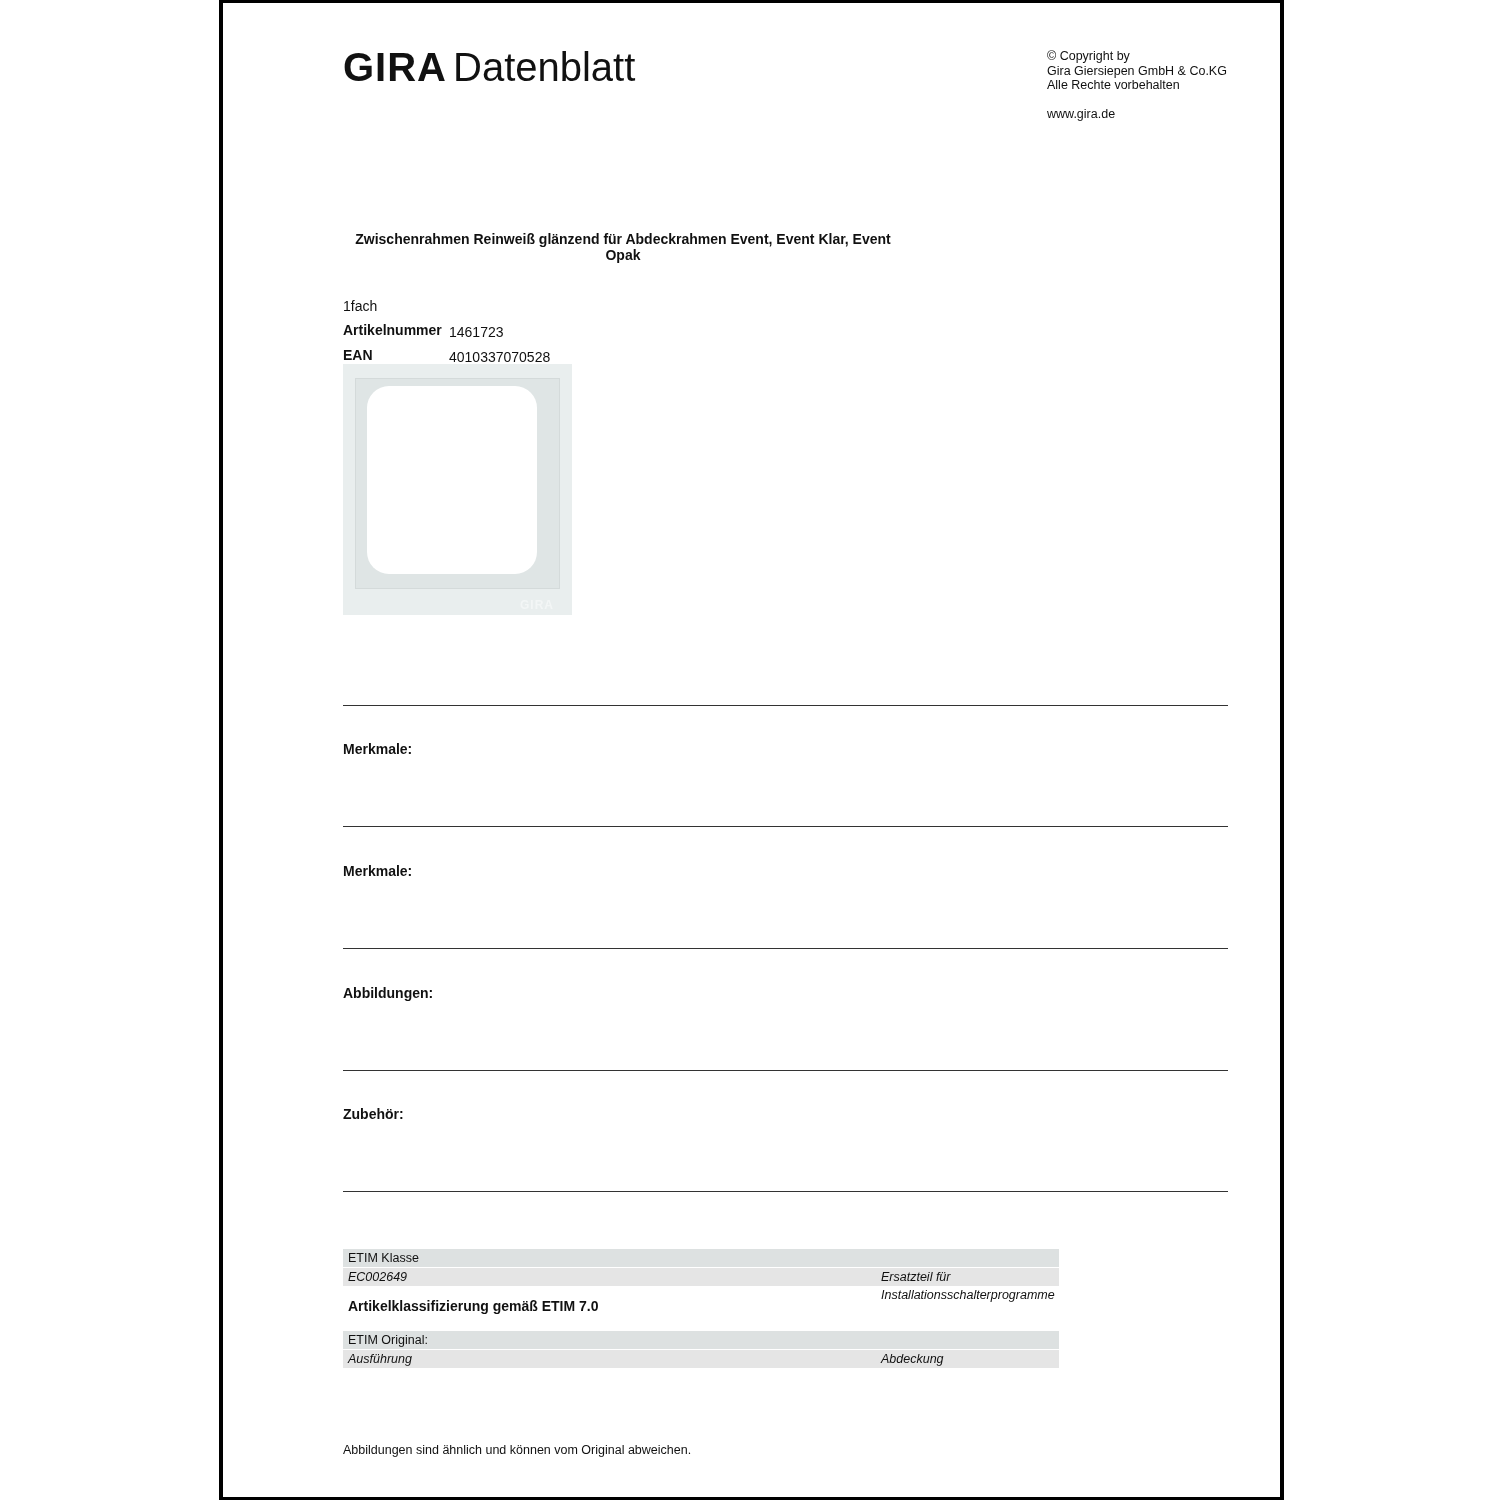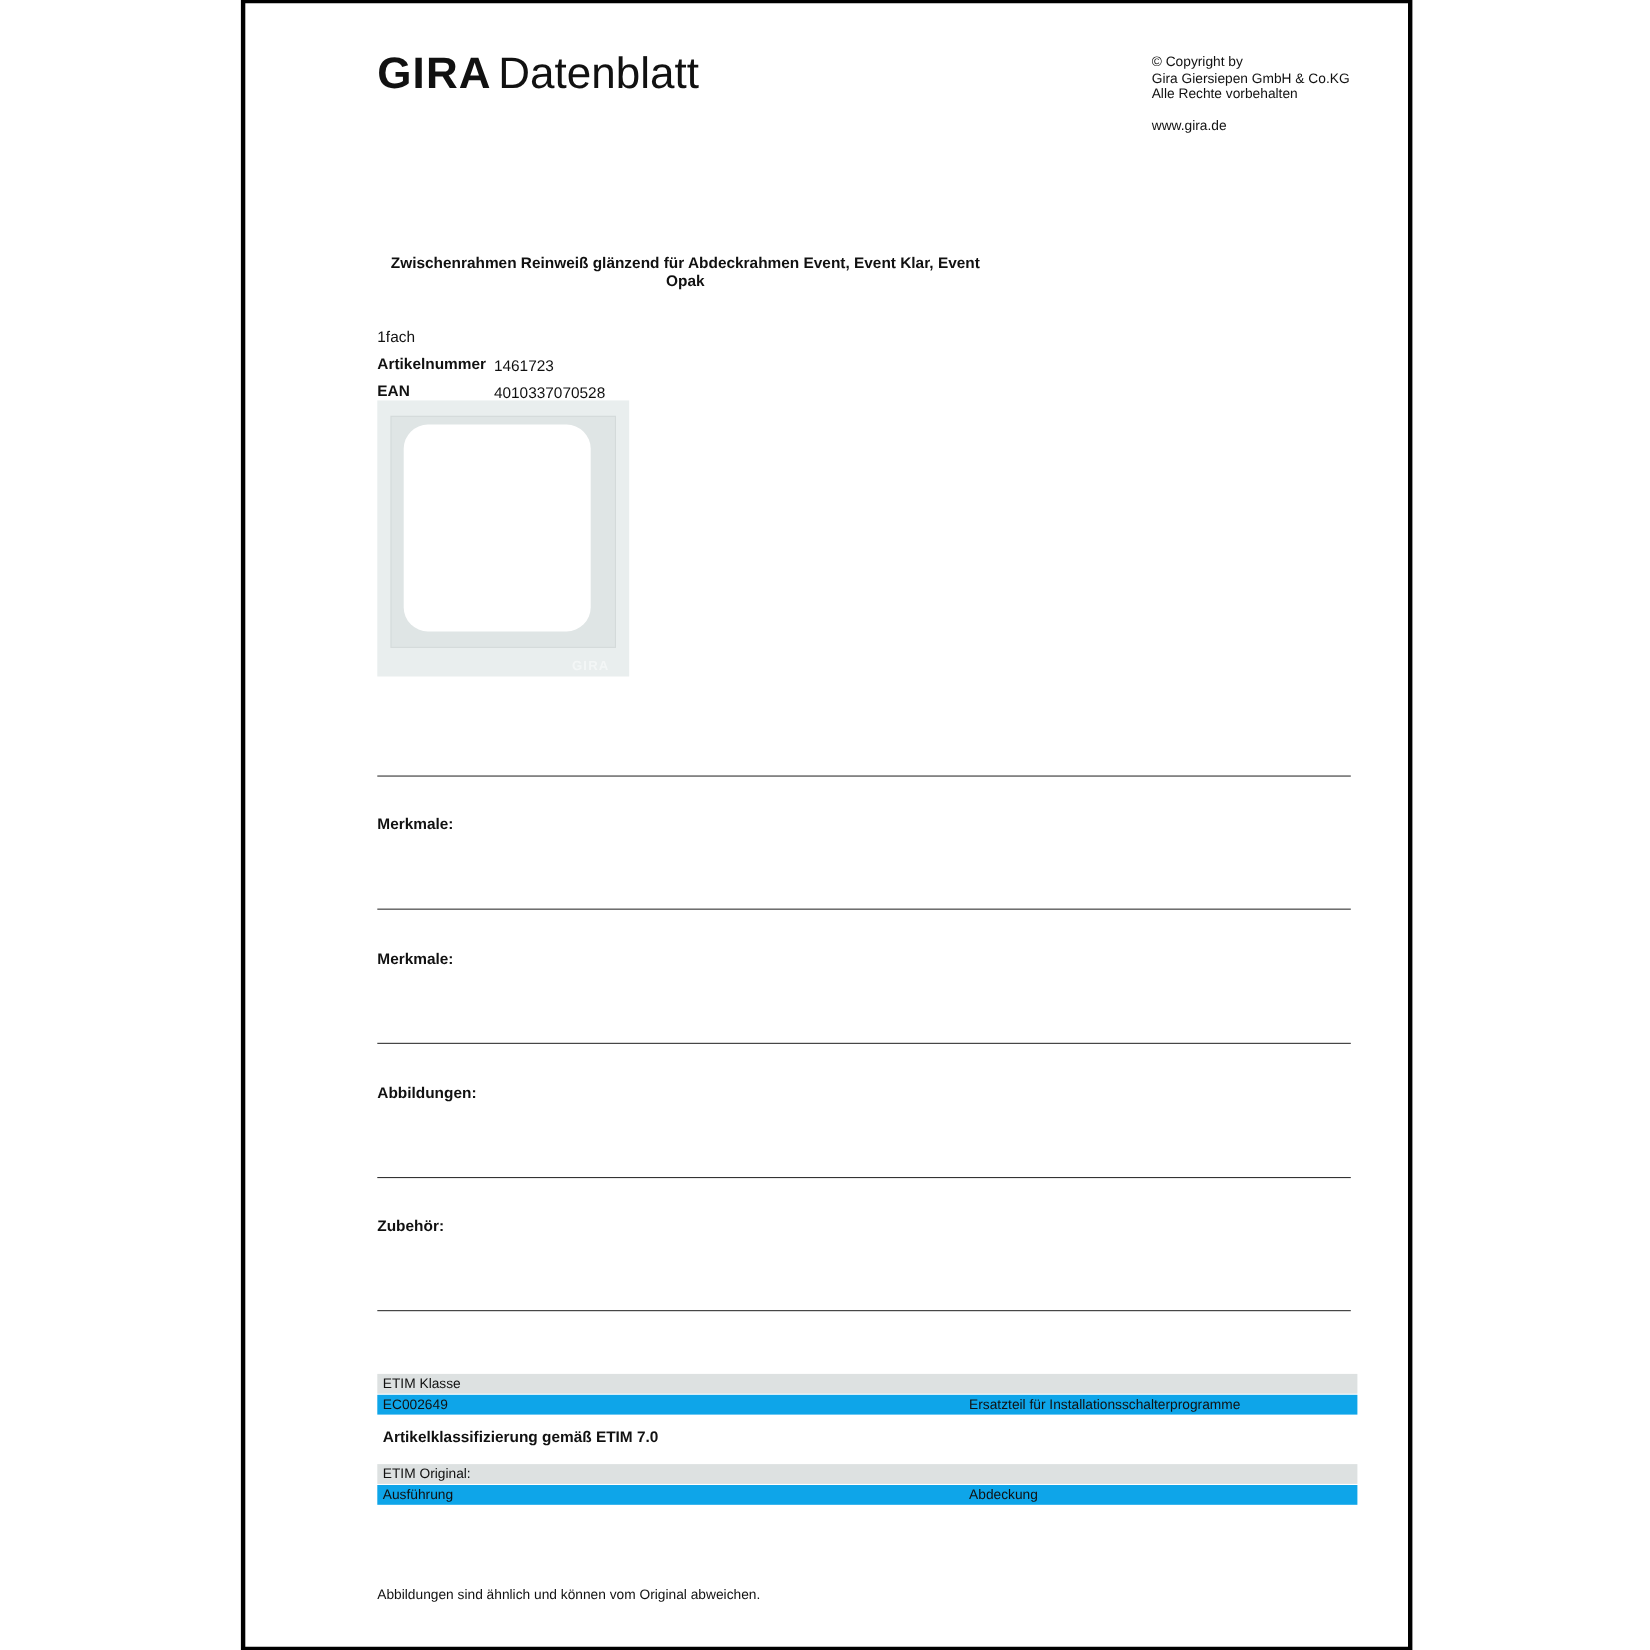--- a/index.html
+++ b/index.html
@@ -16,23 +16,23 @@
   .kv { font-size: 14px; }
   .kv .k { position: absolute; left: 0; font-weight: bold; white-space: nowrap; }
   .kv .v { position: absolute; left: 106px; white-space: nowrap; }
   .product-img { left: 343px; top: 364px; width: 229px; height: 251px; background: #e9eeee; }
   .frame-inner { position: absolute; left: 12px; top: 14px; width: 203px; height: 209px; background: #dfe5e5; border: 1px solid #d4dada; }
   .frame-cut { position: absolute; left: 24px; top: 22px; width: 170px; height: 188px; background: #fff; border-radius: 22px; }
   .frame-logo { position: absolute; right: 18px; bottom: 3px; font-size: 12px; font-weight: bold; color: #f3f6f6; letter-spacing: 1px; }
   .rule { left: 343px; width: 885px; height: 0; border-top: 1.5px solid #333; }
   .sec-label { left: 343px; font-size: 14px; font-weight: bold; }
   .etim-title { left: 348px; top: 1270px; font-size: 14px; font-weight: bold; margin-top: 28px; }
-  .etim-row { left: 343px; width: 891px; height: 18px; font-size: 12.5px; line-height: 18px; }
+  .etim-row { left: 343px; width: 716px; height: 18px; font-size: 12.5px; line-height: 18px; }
   .etim-row.head { background: #dde1e1; }
-  .etim-row.body { background: #0ea5e9; }
+  .etim-row.body { background: #e5e5e5; font-style: italic; }
   .etim-row .c1 { position: absolute; left: 5px; }
   .etim-row .c2 { position: absolute; left: 538px; }
   .footnote { left: 343px; top: 1443px; font-size: 12.5px; }
 </style>
 </head>
 <body>
 
 <div class="page"></div>
 
 <div class="abs logo">

